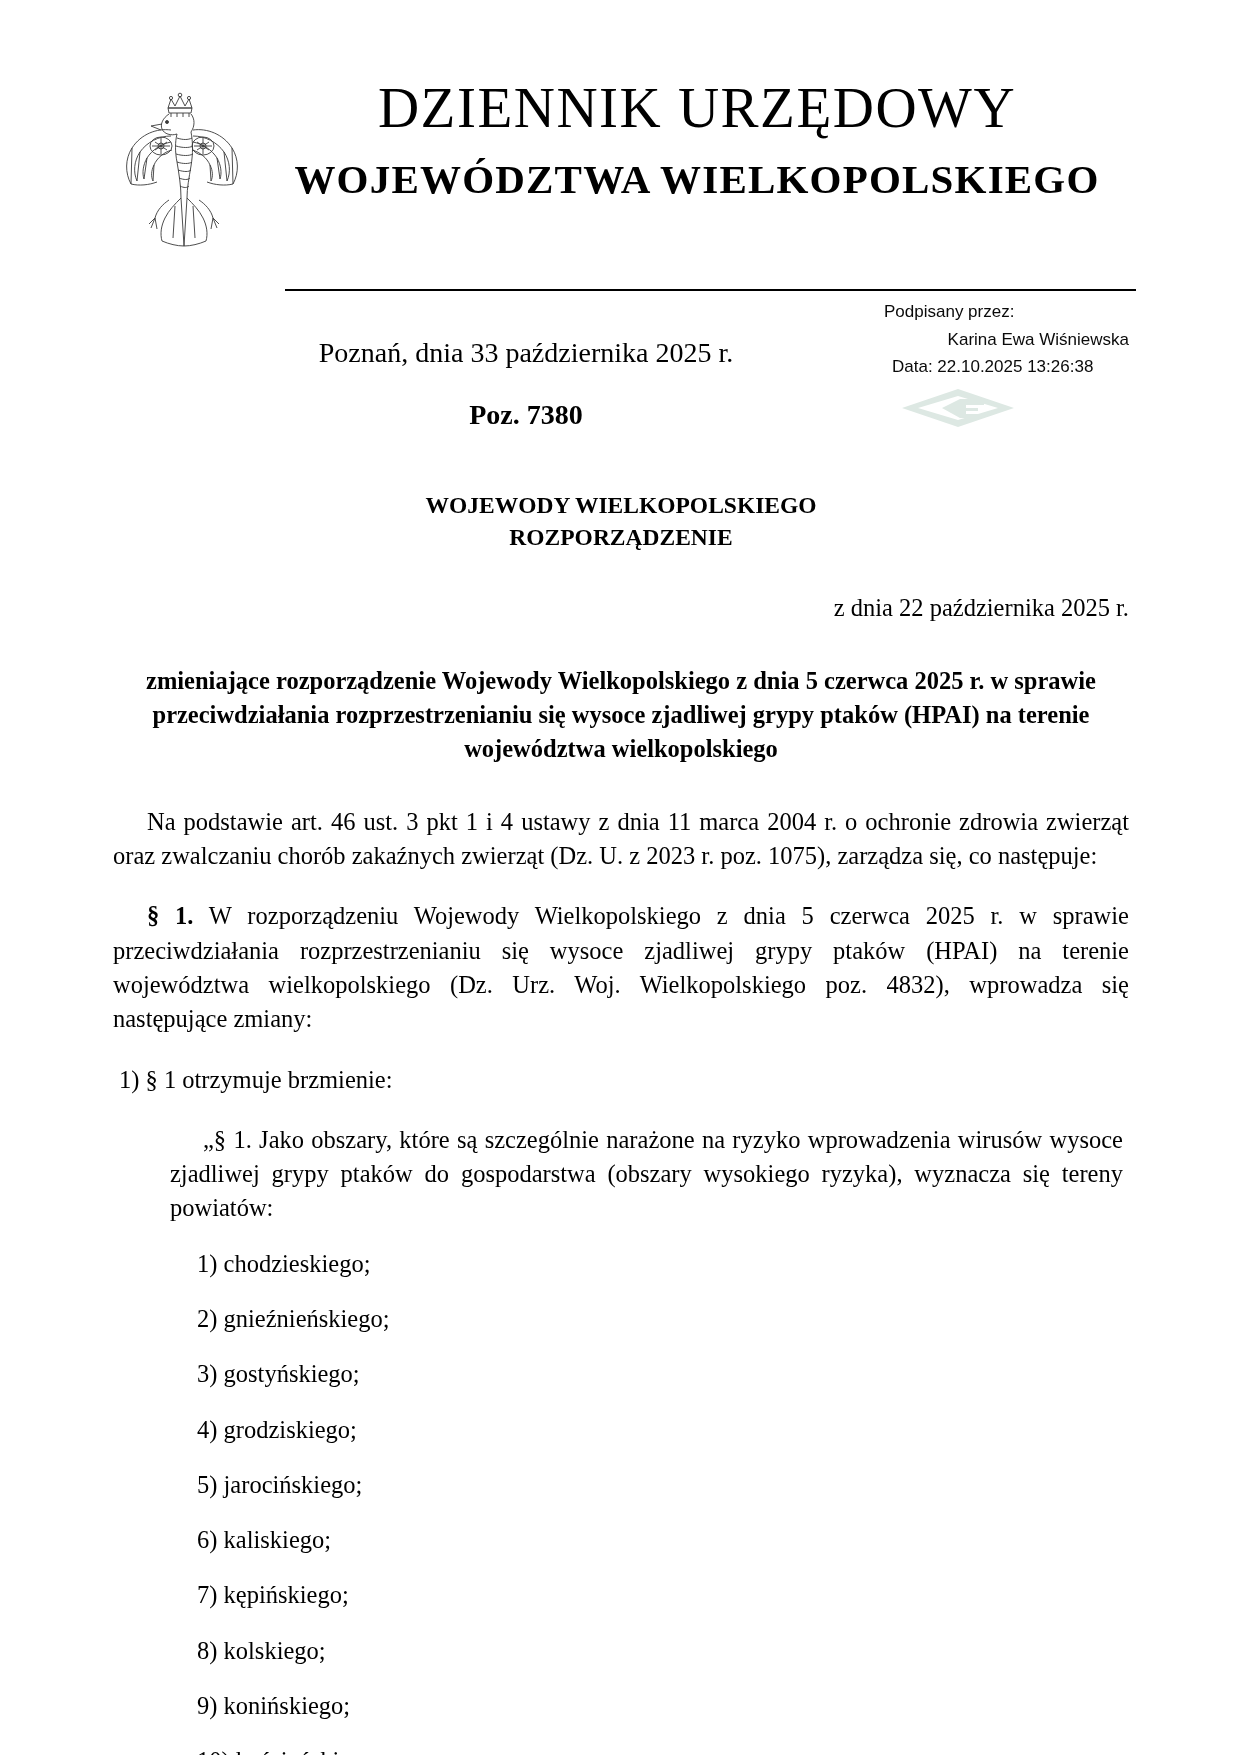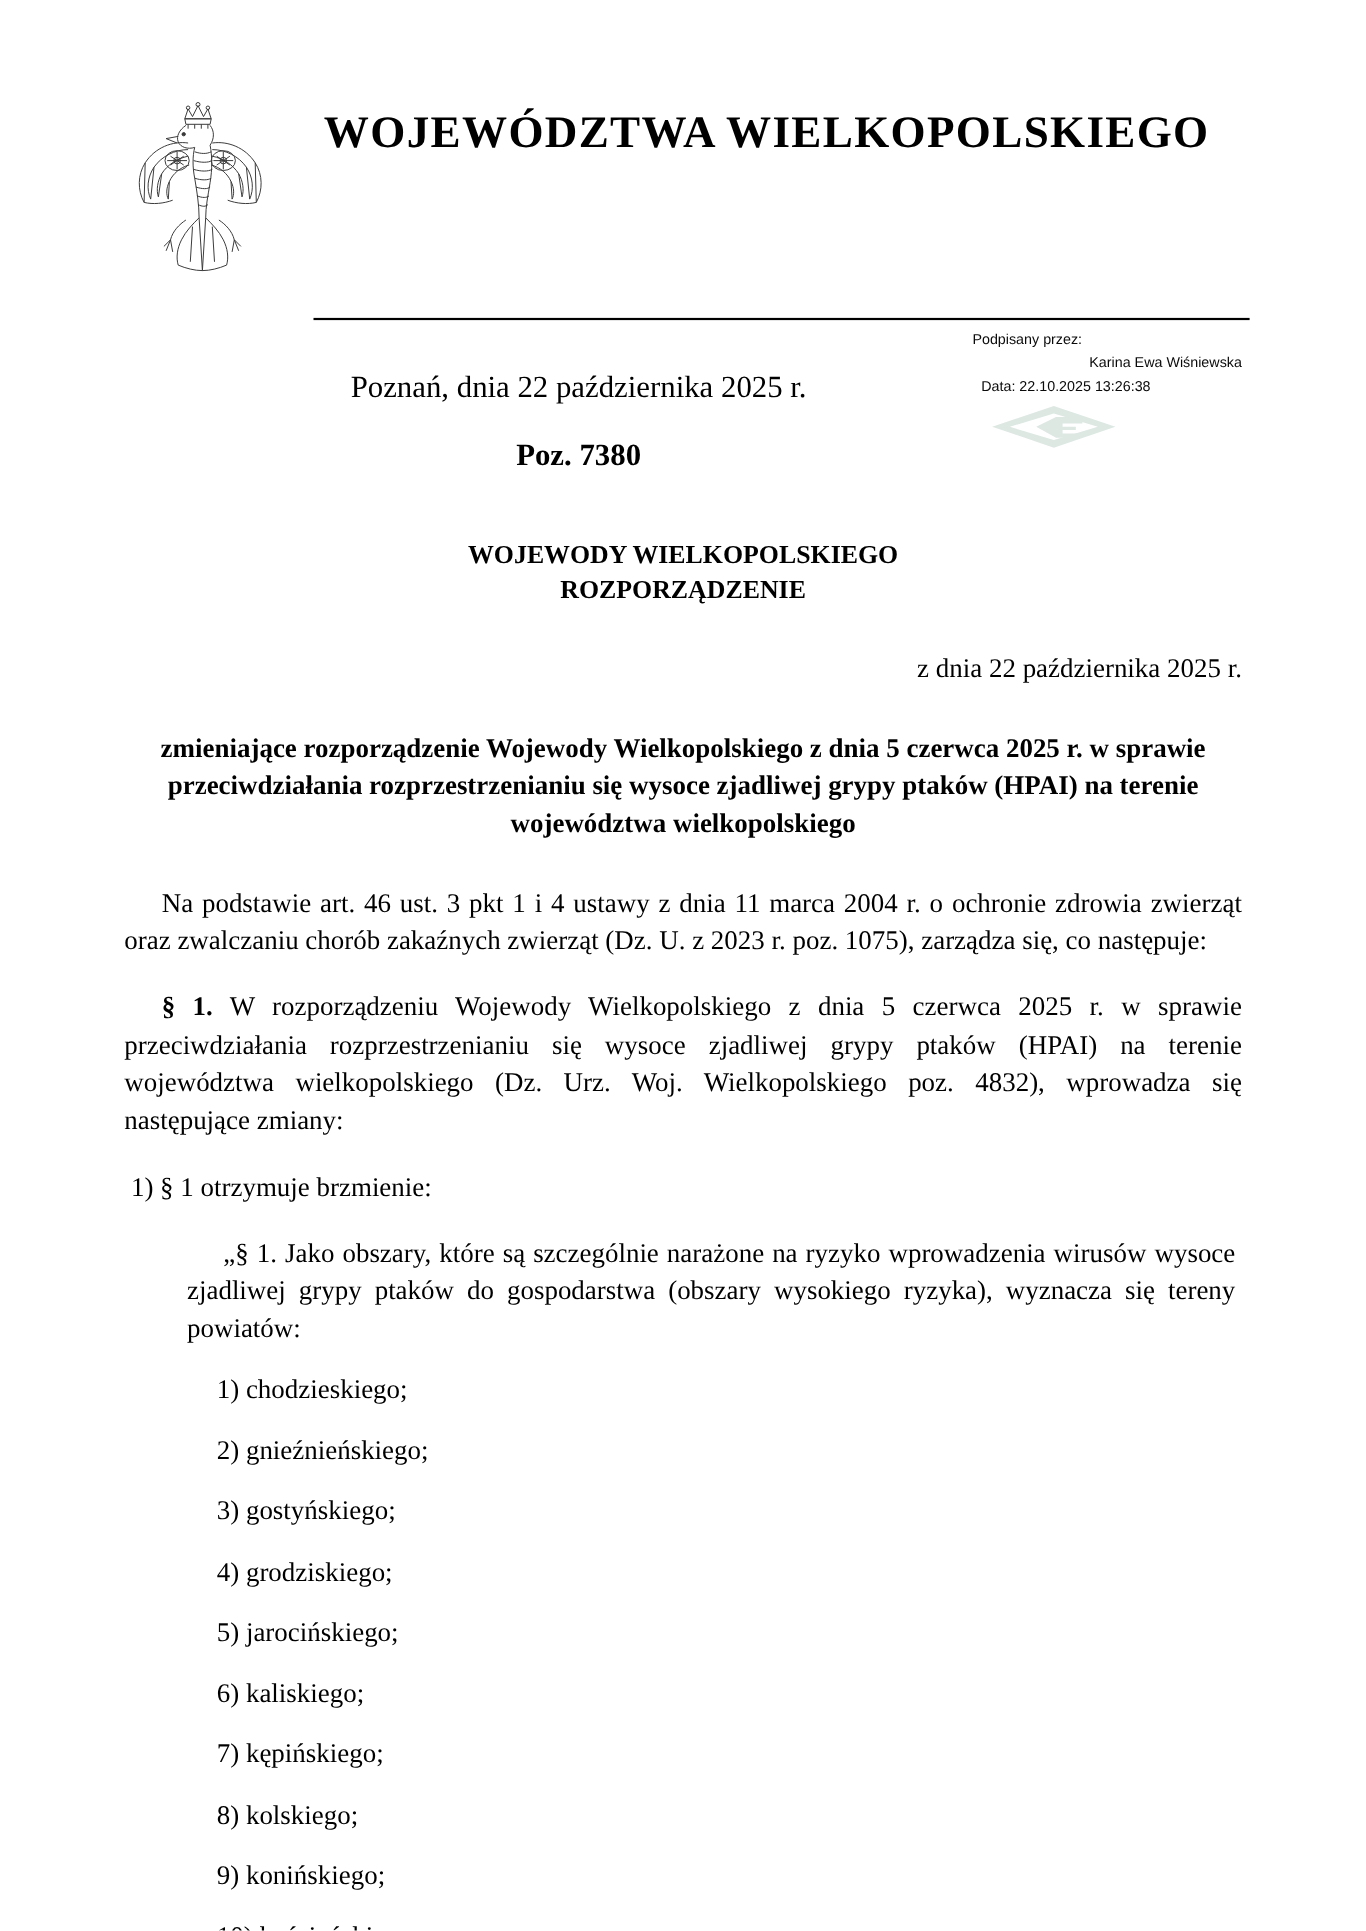--- a/index.html
+++ b/index.html
@@ -85,21 +85,21 @@
     font-weight: bold;
   }
 
   
   .signature-stamp {
     position: absolute;
     top: 298px;
     right: 113px;
     width: 245px;
     font-family: "Liberation Sans", "DejaVu Sans", sans-serif;
-    font-size: 13px;
+    font-size: 17px;
     line-height: 1.62;
     color: #0a0a0a;
   }
   .sig-line-1 { margin-left: 0; }
   .sig-line-2 { margin-left: 8px; text-align: right; }
   .sig-line-3 { margin-left: 8px; }
   .sig-logo {
     margin-top: 4px;
     margin-left: 14px;
     width: 120px;
@@ -238,26 +238,27 @@
           <path d="M57 163 C64 166 72 168 79 168 C86 168 94 166 101 163"></path>
 
           <path d="M64 122 C58 126 52 132 50 140"></path>
           <path d="M94 122 C100 126 106 132 108 140"></path>
           <path d="M50 140 L44 146 M50 140 L46 150 M50 140 L52 151"></path>
           <path d="M108 140 L114 146 M108 140 L112 150 M108 140 L106 151"></path>
         </g>
       </svg>
     </div>
     <div class="masthead-titles">
+      <h1 class="journal-title">DZIENNIK URZĘDOWY</h1>
       <h2 class="journal-subtitle">WOJEWÓDZTWA WIELKOPOLSKIEGO</h2>
     </div>
   </div>
   <hr class="masthead-rule">
 
-  <p class="place-date">Poznań, dnia 22 października 2025 r.</p>
+  <p class="place-date">Poznań, dnia 33 października 2025 r.</p>
   <p class="position-line">Poz. 7380</p>
 
   <div class="signature-stamp">
     <div class="sig-line-1">Podpisany przez:</div>
     <div class="sig-line-2">Karina Ewa Wiśniewska</div>
     <div class="sig-line-3">Data: 22.10.2025 13:26:38</div>
     <div class="sig-logo">
       <svg viewBox="0 0 120 46" xmlns="http://www.w3.org/2000/svg">
         <polygon points="60,4 116,23 60,42 4,23" fill="#dde8e3"></polygon>
         <polygon points="60,11 100,23 60,35 20,23" fill="#ffffff"></polygon>

